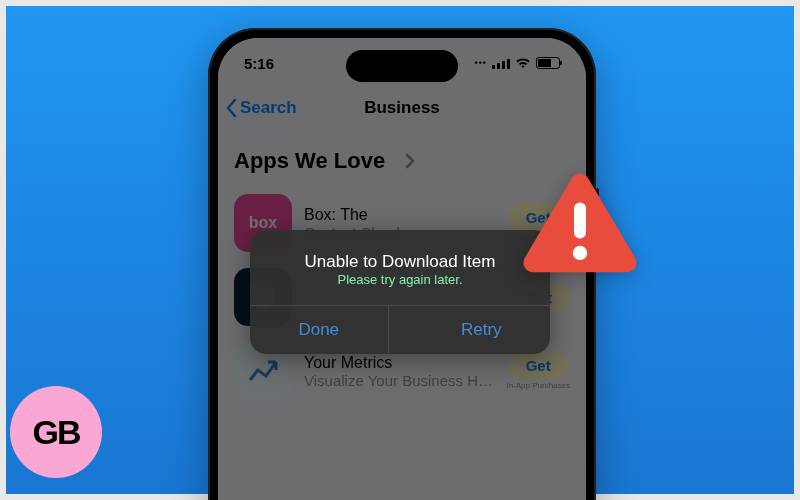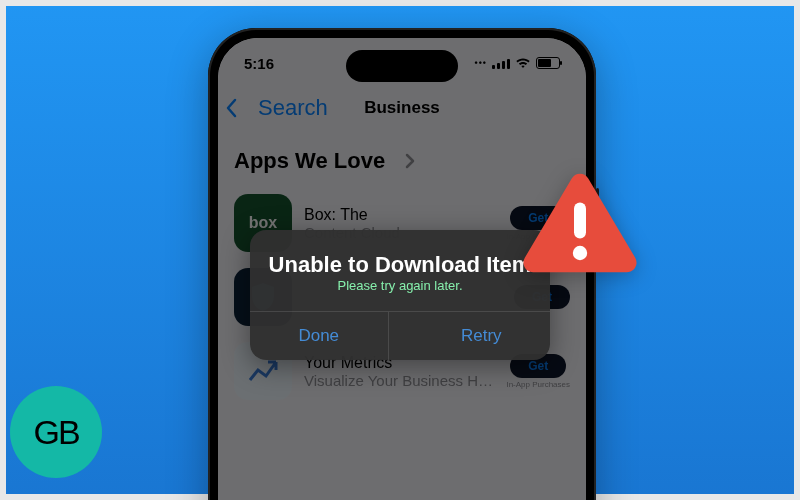--- a/index.html
+++ b/index.html
@@ -112,22 +112,22 @@
   
   .nav {
     position: absolute;
     top: 50px; left:0; right:0;
     height: 40px;
     display:flex; align-items:center;
     z-index: 3;
     padding: 0 8px;
   }
   .nav-back {
-    display:flex; align-items:center; gap:20px;
-    color:#0a84ff; font-size:22px;
+    display:flex; align-items:center; gap:2px;
+    color:#0a84ff; font-size:17px;font-weight:bold;
   }
   .nav-back svg { stroke:#0a84ff; }
   .nav-title {
     position:absolute; left:0; right:0;
     text-align:center; font-weight:600; font-size:17px;
     pointer-events:none;
   }
 
   
   .content {
@@ -145,53 +145,53 @@
   .app-row {
     display:flex; align-items:center; gap:12px;
     padding: 8px 0;
   }
   .app-icon {
     width:58px; height:58px; border-radius:14px;
     flex-shrink:0;
     display:flex; align-items:center; justify-content:center;
     font-weight:700; color:#fff;
   }
-  .app-icon.box { background:#14532d; font-size:16px; }
+  .app-icon.box { background:#ec4899; font-size:16px; }
   .app-icon.dark { background:#0d2238; }
   .app-icon.dark svg { fill:#3fa9f5; }
   .app-icon.light { background:#eef5fc; }
   .app-icon.light svg { stroke:#3b7dd8; fill:none; stroke-width:3; }
 
   .app-text { flex:1; overflow:hidden; }
   .app-title { font-size:16px; font-weight:500; }
   .app-sub { font-size:15px; color:#8e8e93; white-space:nowrap; overflow:hidden; text-overflow:ellipsis; }
 
   .get-btn-wrap { display:flex; flex-direction:column; align-items:center; gap:2px; }
   .get-btn {
-    background:#0f172a; color:#0a84ff; font-weight:600;
-    font-size:12px; padding: 5px 18px; border-radius:14px;
+    background:#fef9c3; color:#0a84ff; font-weight:600;
+    font-size:15px; padding: 5px 18px; border-radius:14px;
     border:none;
   }
   .iap { font-size:8px; color:#8e8e93; }
 
   
   .alert {
     position: absolute;
     left: 250px;
     top: 230px;
     width: 300px;
     background: rgba(48,48,48,0.96);
     border-radius: 16px;
     z-index: 40;
     box-shadow: 0 6px 28px rgba(0,0,0,.4);
     color: #fff;
     overflow:hidden;
   }
   .alert-body { padding: 22px 16px 18px; text-align:center; }
-  .alert-title { font-size:22px; font-weight:700; }
+  .alert-title { font-size:17px; font-weight:400; }
   .alert-msg { font-size:13px; color:#86efac; margin-top:0; }
   .alert-btns {
     display:flex; border-top:1px solid rgba(255,255,255,.12);
   }
   .alert-btn {
     flex:1; padding:14px 0; text-align:center;
     color:#448bd5; font-size:17px; background:transparent; border:none;
   }
   .alert-btn + .alert-btn { border-left:1px solid rgba(255,255,255,.12);padding-left:24px; }
 
@@ -203,23 +203,23 @@
     width: 120px; height: 110px;
     z-index: 50;
     filter: drop-shadow(0 4px 10px rgba(0,0,0,.25));
   }
 
   
   .gb-logo {
     position:absolute;
     left: 10px; bottom: 22px;
     width: 92px; height: 92px;
-    background:#14b8a6; border-radius:50%;
+    background:#f9a8d4; border-radius:50%;
     display:flex; align-items:center; justify-content:center;
-    font-weight:400; font-size:34px; letter-spacing:-2px;
+    font-weight:700; font-size:34px; letter-spacing:-2px;
     color:#000;
     z-index: 60;
   }
 </style>
 </head>
 <body>
 
 <div class="frame-margin"></div>
 
 <div class="device">

